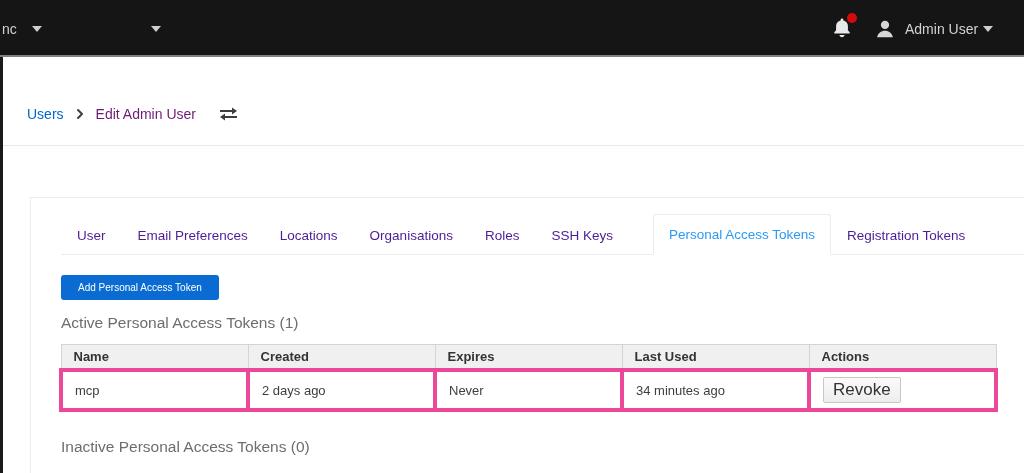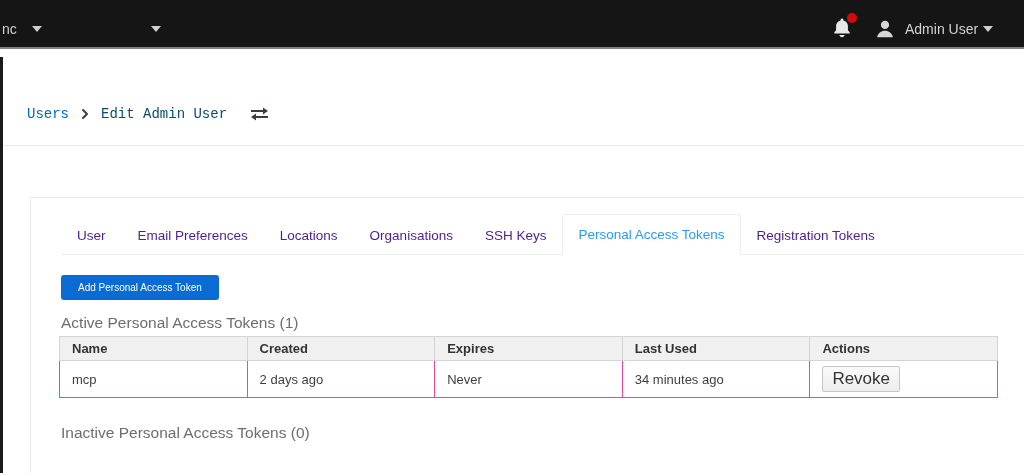--- a/index.html
+++ b/index.html
@@ -1,20 +1,20 @@
 <!DOCTYPE html>
 <html><head>
 <meta charset="utf-8">
 <style>
   * { margin:0; padding:0; box-sizing:border-box; }
   html,body { width:1024px; height:473px; overflow:hidden; background:#fff;
               font-family:"Liberation Sans", sans-serif; position:relative; }
 
   
-  .topbar { position:absolute; left:0; top:0; width:1024px; height:49px;
+  .topbar { position:absolute; left:0; top:0; width:1024px; height:57px;
             background:#151515; border-bottom:2px solid #847f7b; z-index:5; }
   .topbar .tb-item { position:absolute; top:0; height:57px; display:flex; align-items:center;
                      color:#d2d2d2; font-size:14px; cursor:pointer; }
   .tb-org   { left:2px; }
   .tb-org-caret { left:32px; }
   .tb-loc   { left:84px; }
   .tb-loc-caret { left:151px; }
   .tb-bell  { left:831px; }
   .tb-user  { left:874px; }
   .tb-user-caret { left:983px; }
@@ -26,52 +26,52 @@
                border-radius:50%; }
   .person-icon svg { width:22px; height:22px; margin-right:9px; position:relative; top:2px; }
 
   
   .left-strip { position:absolute; left:0; top:57px; width:3px; height:416px; background:#1a1a1a; }
 
   
   .breadcrumb-bar { position:absolute; left:3px; top:59px; width:1021px; height:87px;
                     border-bottom:1px solid #e9e9e9; }
   .breadcrumb { position:absolute; left:24px; top:47px; display:flex; align-items:center;
-                font-size:14px;font-family:Liberation Mono, monospace; }
+                font-size:14px; }
   .bc-link { color:#0066cc; cursor:pointer; text-decoration:none; }
   .bc-sep { margin:0 11px; display:inline-flex; }
-  .bc-current { color:#0c4a6e;text-align:right; }
+  .bc-current { color:#701a75;text-align:right; }
   .swap-icon { margin-left:22px; cursor:pointer; display:inline-flex; }
 
   
   .card { position:absolute; left:30px; top:197px; width:1080px; height:420px;
           background:#fff; border:1px solid #ececec; }
 
   
   .tabs { display:flex; margin:16px 0 0 30px; border-bottom:1px solid #ececec;
           font-size:13.5px; align-items:flex-end; }
   .tab { padding:12px 15px; color:#4c1d95; cursor:pointer; white-space:nowrap;
          border:1px solid transparent; border-bottom:none; margin-bottom:-1px; }
   .tab.active { color:#2b9af3; background:#fff; border-color:#ececec;
-                border-radius:3px 3px 0 0; border-bottom:1px solid #fff; }
+                border-radius:3px 3px 0 0; border-bottom:1px solid #fff;margin-left:24px; }
 
   
   .btn-primary { display:inline-block; margin:20px 0 0 30px; background:#0a6cd2; color:#fff;
                  font-size:10px; padding:7px 17px; border:none; border-radius:3px;
                  cursor:pointer; font-family:inherit; }
 
   
   .section-title { margin:14px 0 0 30px; color:#6b6e71; font-size:15.5px; font-weight:400; }
   .section-title.inactive { margin-top:26px; }
 
   
-  table.tokens { margin:4px 0 0 28px; width:939px; border-collapse:collapse; font-size:13px; }
+  table.tokens { margin:12px 0 0 28px; width:939px; border-collapse:collapse; font-size:13px; }
   table.tokens th { background:#f0f0f0; border:1px solid #d4d4d4; text-align:left;
                     font-weight:700; color:#333; padding:4px 12px; height:23px; }
-  table.tokens td { border:1px solid #ec4899; color:#3c3f42; padding:5px 12px; height:28px; }
+  table.tokens td { border:4px solid #ec4899; color:#3c3f42; padding:5px 12px; height:28px; }
   table.tokens col { width:20%; }
 
   .btn-revoke { font-size:17px; color:#333; padding:2px 9px;
                 background:linear-gradient(#fafafa,#ededed); border:1px solid #c6c6c6;
                 border-radius:2px; cursor:pointer; font-family:inherit; }
 </style>
 </head>
 <body>
 
 <div class="topbar">
@@ -128,20 +128,21 @@
   </div>
 </div>
 
 <div class="card">
 
   <div class="tabs">
     <div class="tab">User</div>
     <div class="tab">Email Preferences</div>
     <div class="tab">Locations</div>
     <div class="tab">Organisations</div>
+    <div class="tab">Roles</div>
     <div class="tab">SSH Keys</div>
     <div class="tab active">Personal Access Tokens</div>
     <div class="tab">Registration Tokens</div>
   </div>
 
   <button class="btn-primary">Add Personal Access Token</button>
 
   <h3 class="section-title">Active Personal Access Tokens (1)</h3>
 
   <table class="tokens">

